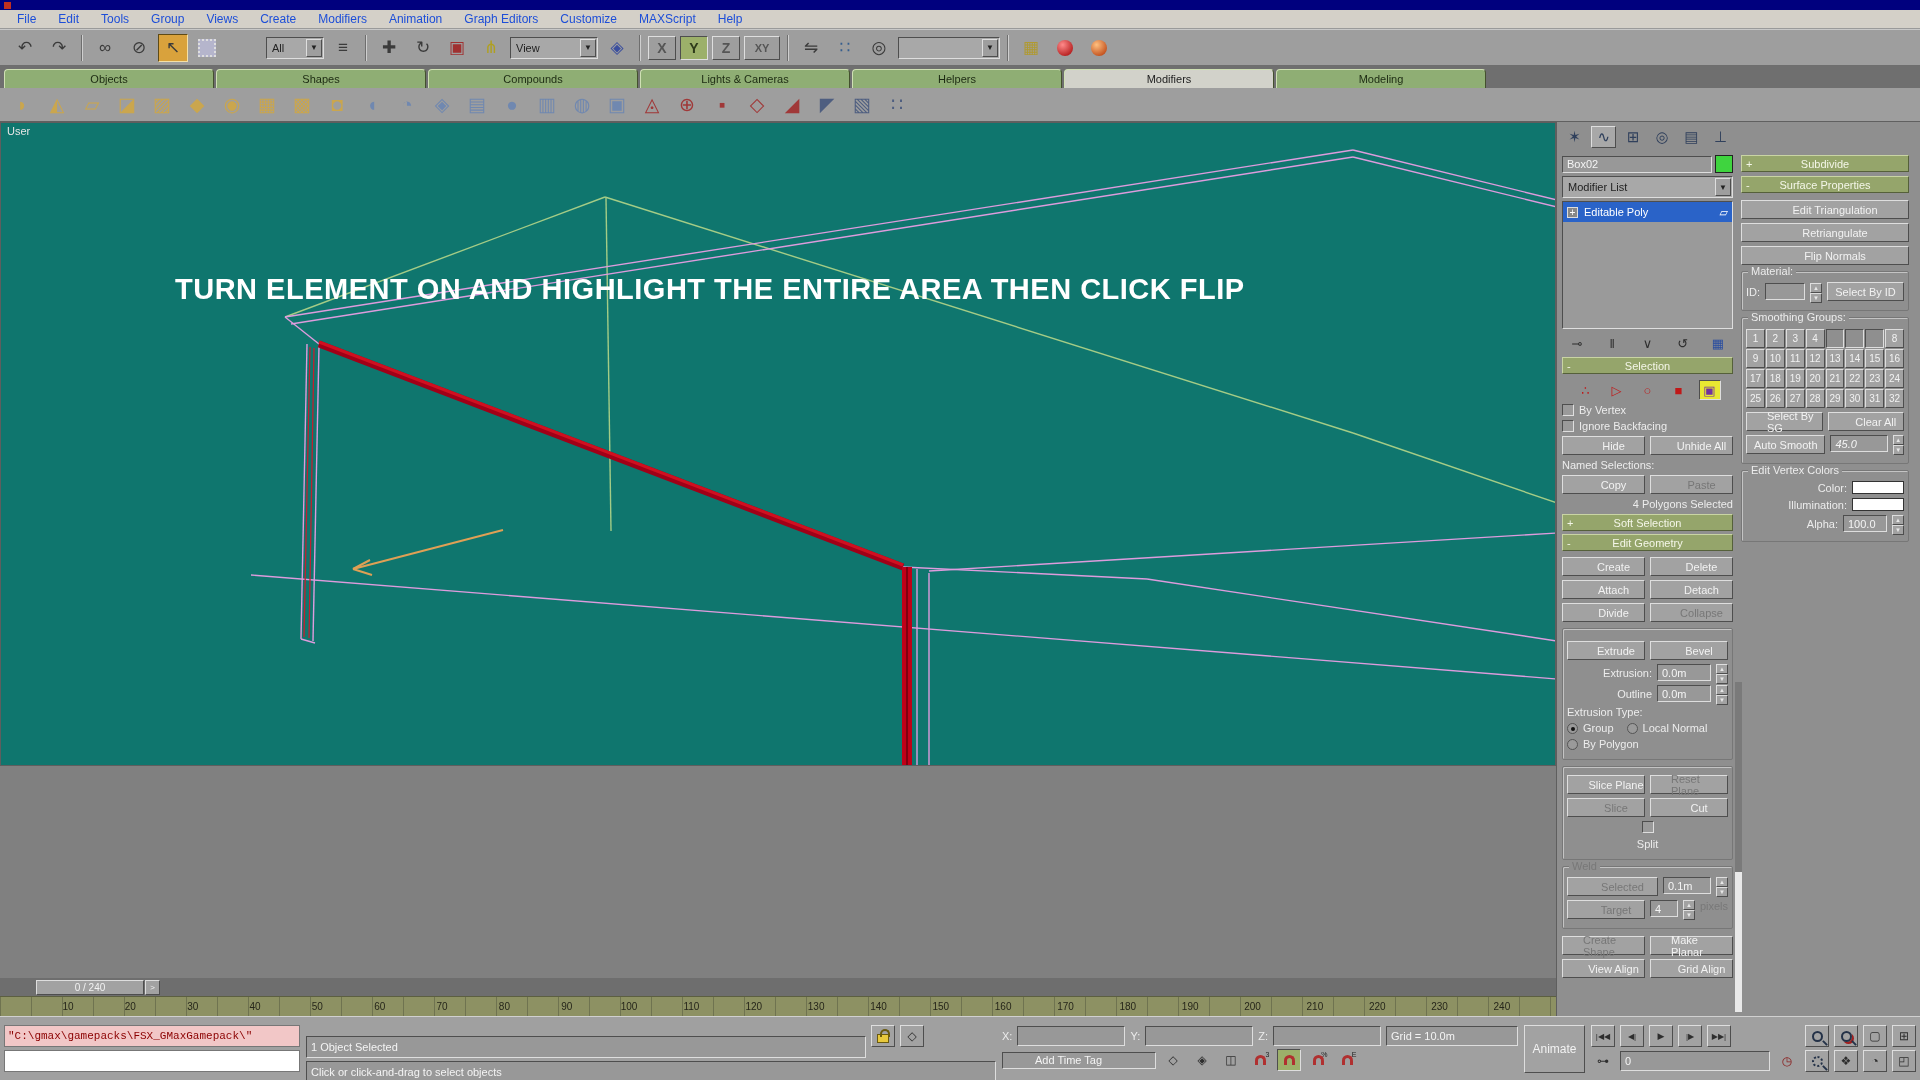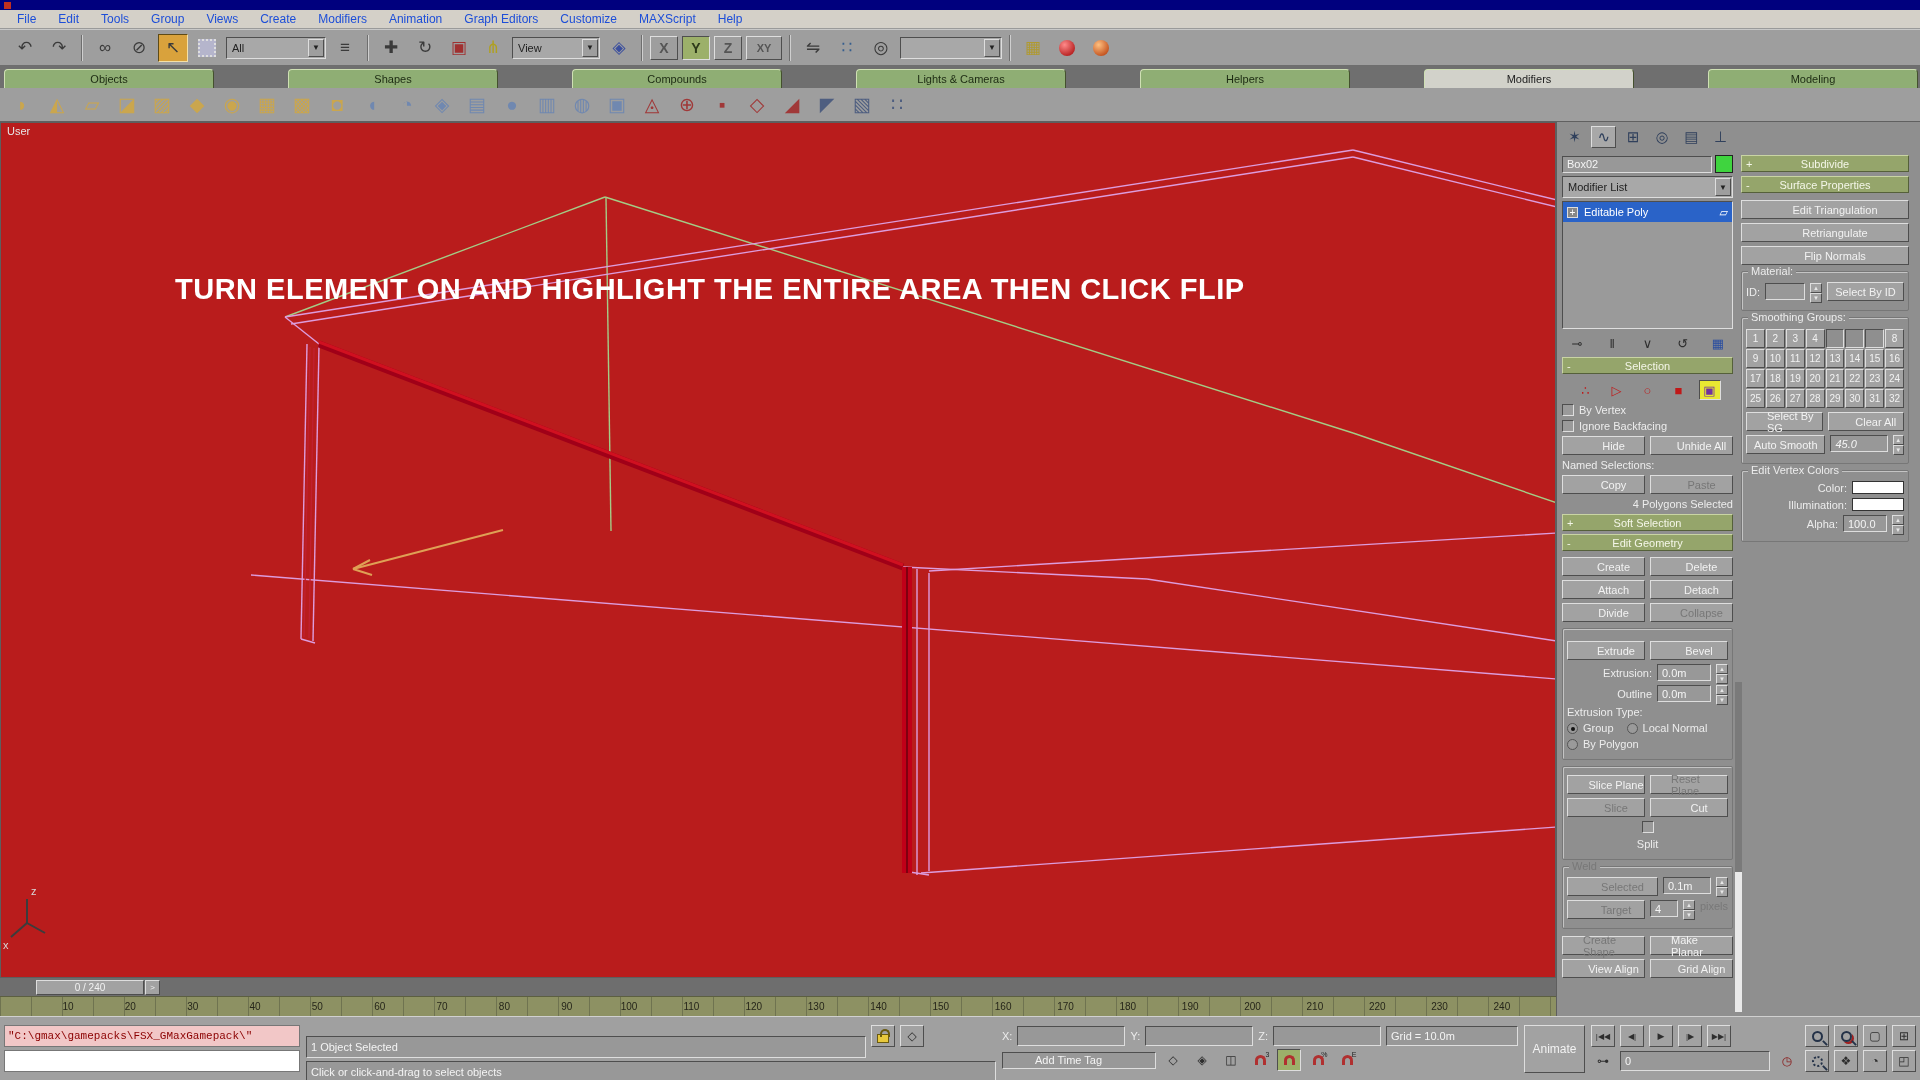--- a/index.html
+++ b/index.html
@@ -53,36 +53,36 @@
                font-size:8px; color:#222; }
   .axisbtn { width:28px; height:24px; display:flex; align-items:center; justify-content:center;
              font-size:14px; font-weight:bold; color:#555; background:#9e9e9e;
              border:1px solid; border-color:#dedede #4e4e4e #4e4e4e #dedede; }
   .axisbtn.on { background:#9cb06a; border-color:#4e4e4e #dedede #dedede #4e4e4e; color:#2e3a1a; }
   .dashbox { width:18px; height:18px; border:2px dotted #dedede; background:#b5b5cc; }
   .ball { width:16px; height:16px; border-radius:50%; }
 
   
   .tabrow { position:absolute; left:0; top:66px; width:1920px; height:22px; background:#6f6f6f;
-            display:flex; align-items:flex-end; padding-left:4px;justify-content:space-between; }
+            display:flex; align-items:flex-end; padding-left:4px; }
   .tab { width:210px; height:19px; margin-right:2px; background:#8fae74; color:#1c2a12;
          border:1px solid; border-color:#cfe0b4 #44502e #44502e #cfe0b4; border-bottom:none;
          border-radius:4px 4px 0 0; font-size:11px; display:flex; align-items:center; justify-content:center; }
   .tab.active { background:#d2d2ca; color:#222; }
 
   
   .iconrow { position:absolute; left:0; top:88px; width:1920px; height:34px; background:#9e9e9e;
              display:flex; align-items:center; padding-left:8px; gap:7px; border-bottom:1px solid #606060; }
   .modicon { width:28px; height:28px; display:flex; align-items:center; justify-content:center; font-size:19px; color:#caa64e; }
   .modicon:nth-child(n+11) { color:#7088b0; }
   .modicon:nth-child(n+19) { color:#a03838; }
   .modicon:nth-child(n+24) { color:#4e5e80; }
 
   
-  .viewport { position:absolute; left:0; top:122px; width:1556px; height:856px; background:#b91c1c;
+  .viewport { position:absolute; left:0; top:122px; width:1556px; height:644px; background:#0f766e;
               border:1px solid #5e5e5e; overflow:hidden; }
   .vplabel { position:absolute; left:6px; top:2px; font-size:11px; color:#e6e6e6; z-index:3; }
   .overlay { position:absolute; left:174px; top:150px; width:1300px; font-size:29px; font-weight:bold;
              color:#fff; letter-spacing:0.5px; z-index:3; }
   .viewport svg { position:absolute; left:0; top:0; }
 
   
   .panel { position:absolute; left:1556px; top:122px; width:364px; height:894px; background:#8f8f8f;
            border-left:1px solid #5e5e5e; display:flex; }
   .colA { width:178px; padding:2px 2px 0 5px; }
@@ -172,21 +172,21 @@
   <div class="maintoolbar">
     <span class="tbi">↶</span>
     <span class="tbi">↷</span>
     <span class="sep"></span>
     <span class="tbi">∞</span>
     <span class="tbi">⊘</span>
     <span class="tbi press">↖</span>
     <span class="tbi">
         <span class="dashbox"></span>
       </span>
-    <div class="combo" style="width:100px;">
+    <div class="combo" style="width:58px;margin-left:40px;">
       <span>All</span>
       <span class="dd">▼</span>
     </div>
     <span class="tbi">≡</span>
     <span class="sep"></span>
     <span class="tbi">✚</span>
     <span class="tbi">↻</span>
     <span class="tbi" style="color:#a03030;">▣</span>
     <span class="tbi" style="color:#b0a020;">⋔</span>
     <div class="combo" style="width:88px;">

